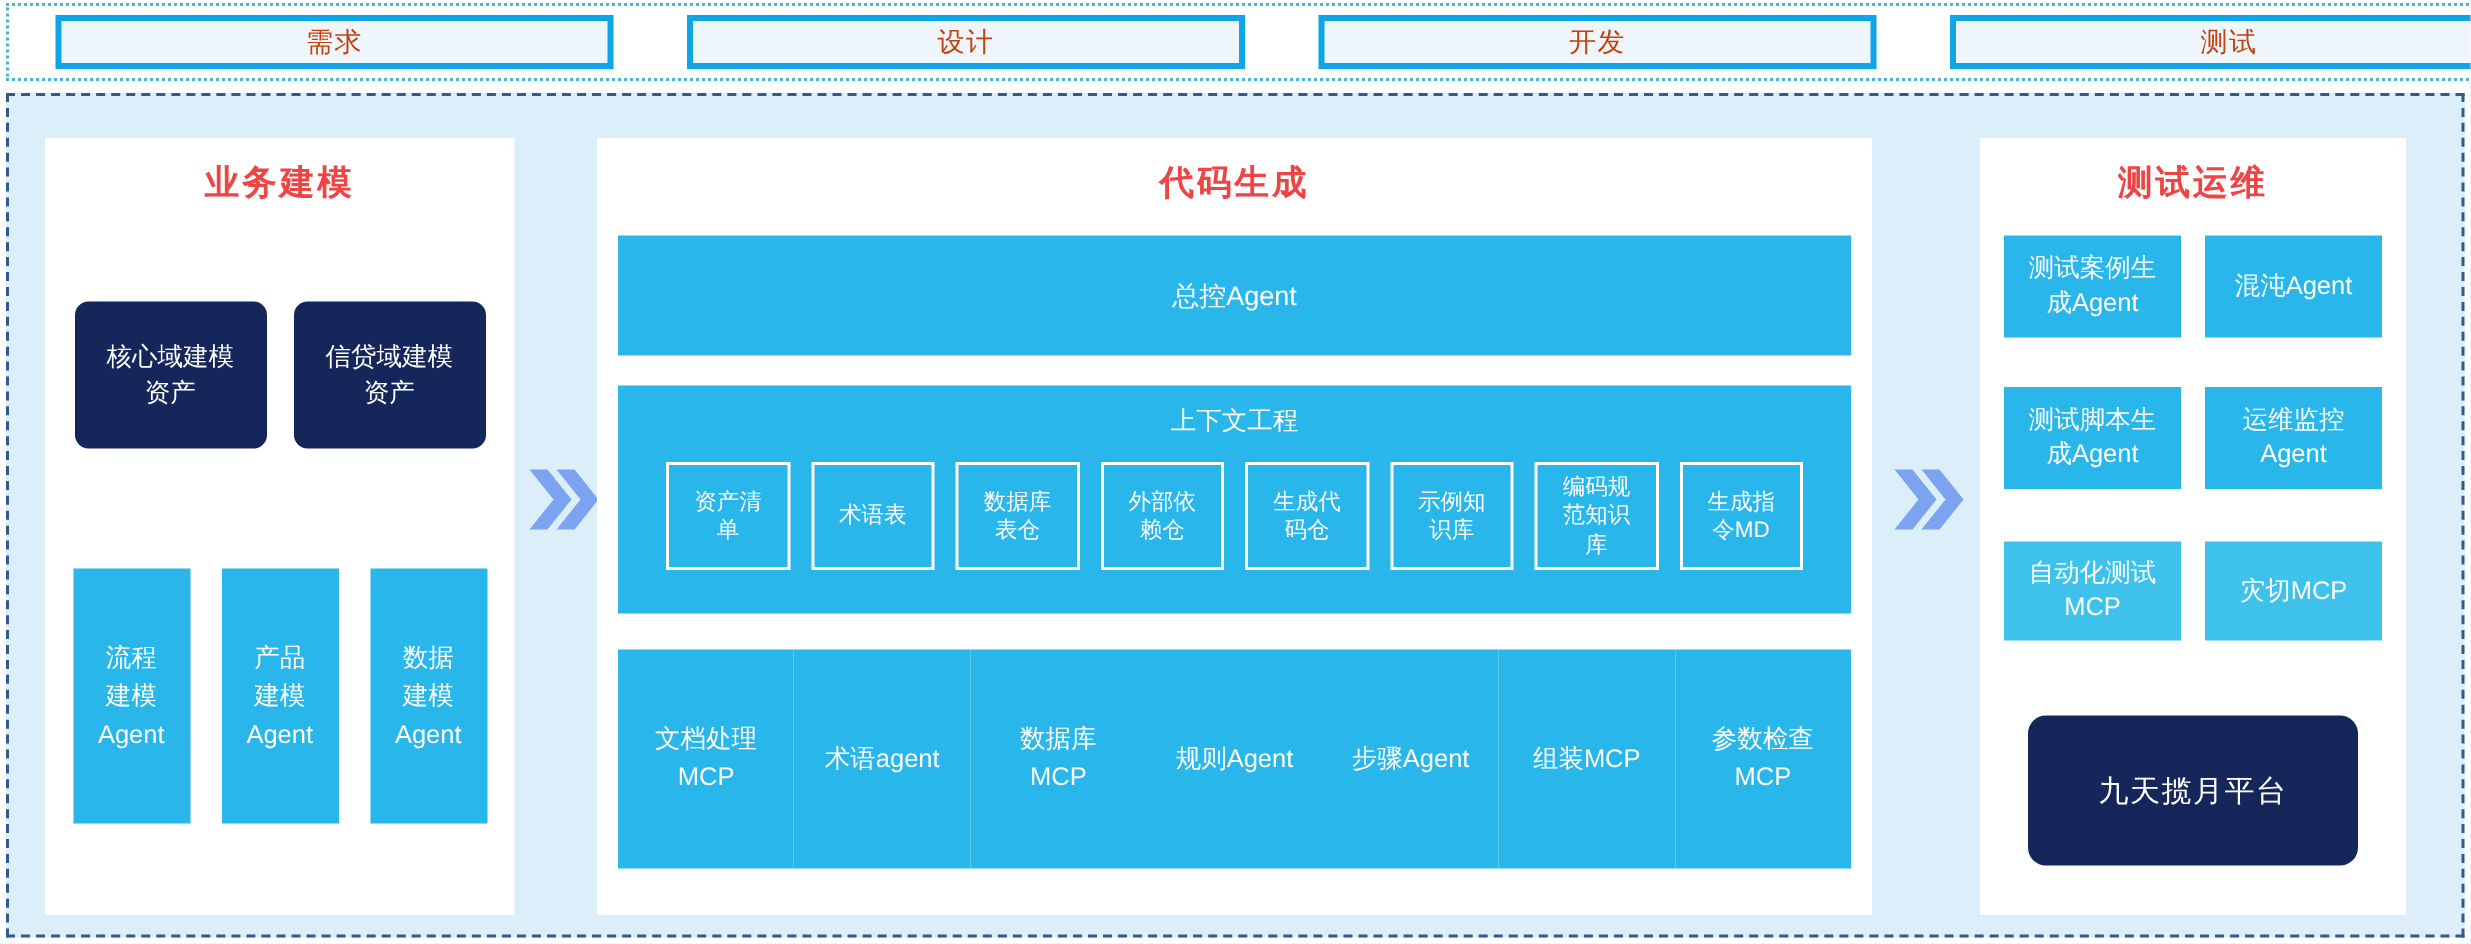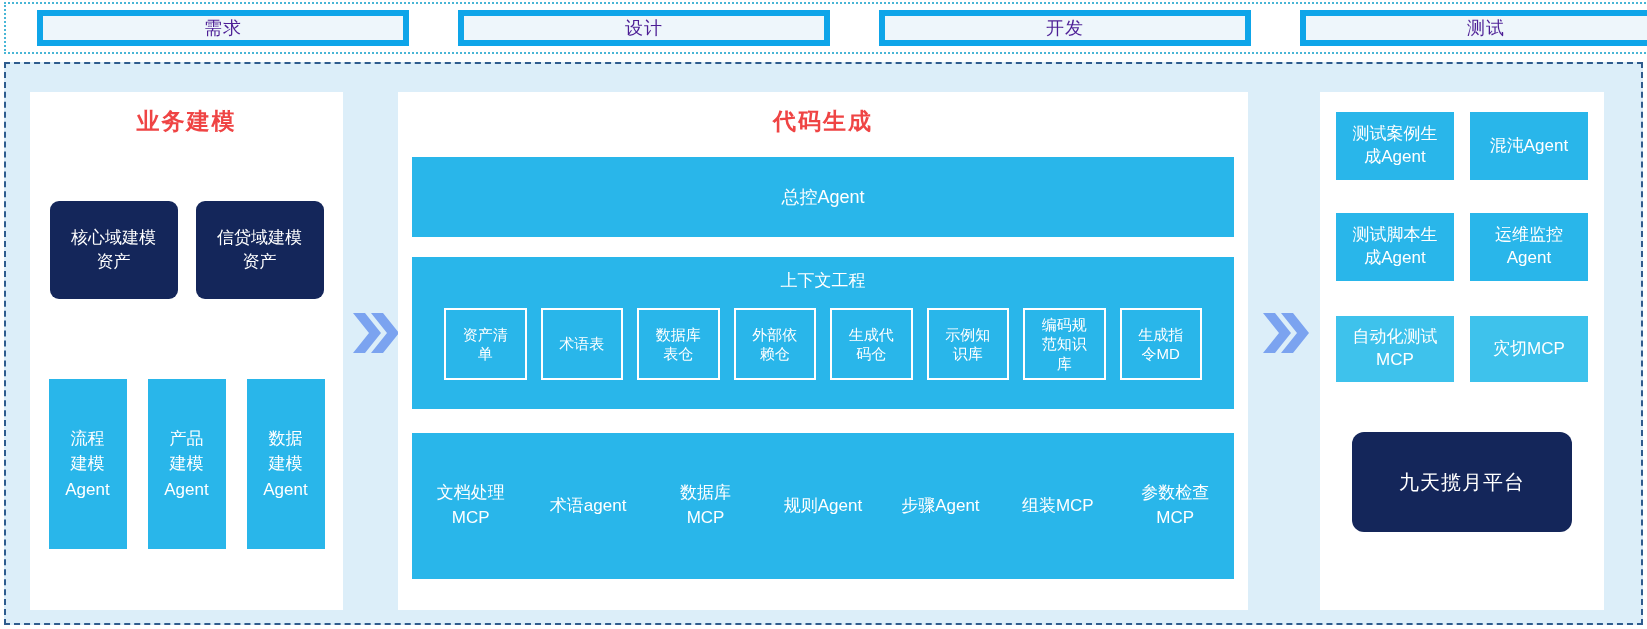--- a/index.html
+++ b/index.html
@@ -10,23 +10,23 @@
   }
   
   .top-strip{
     position:absolute;left:4px;top:2px;width:1635px;height:48px;
     background:#ffffff;border:2px dotted #49b6d6;
     display:flex;align-items:center;justify-content:flex-start;
     padding-left:31px;gap:49px;box-sizing:content-box;
   }
   .stage{
     width:400px;height:36px;
-    background:#eef6fb;border:6px solid #0ea5e9;box-sizing:border-box;
+    background:#eef6fb;border:4px solid #0ea5e9;box-sizing:border-box;
     display:flex;align-items:center;justify-content:center;
-    color:#4c1d95;font-size:18px;font-weight:500;letter-spacing:1px;
+    color:#c2410c;font-size:18px;font-weight:500;letter-spacing:1px;
   }
   
   .main-area{
     position:absolute;left:4px;top:62px;width:1635px;height:559px;
     background:#dceef9;border:2px dashed #2e5c8e;
   }
   .panel{position:absolute;top:28px;height:518px;background:#ffffff;}
   .panel-title{
     padding-top:14px;text-align:center;
     font-size:23px;font-weight:bold;color:#ef4444;letter-spacing:2px;
@@ -151,20 +151,21 @@
   </div>
 
   <div class="flow-chevron chevron-2">
     <svg viewBox="0 0 48 42" xmlns="http://www.w3.org/2000/svg">
       <polygon points="1,1 13,1 29,21 13,41 1,41 17,21" fill="#7ba3f0"></polygon>
       <polygon points="19,1 31,1 47,21 31,41 19,41 35,21" fill="#7ba3f0"></polygon>
     </svg>
   </div>
 
   <div class="panel panel-right">
+    <div class="panel-title">测试运维</div>
     <div class="to-row to-row1">
       <div class="box cyan to-box">测试案例生
 成Agent</div>
       <div class="box cyan to-box">混沌Agent</div>
     </div>
     <div class="to-row to-row2">
       <div class="box cyan to-box">测试脚本生
 成Agent</div>
       <div class="box cyan to-box">运维监控
 Agent</div>

